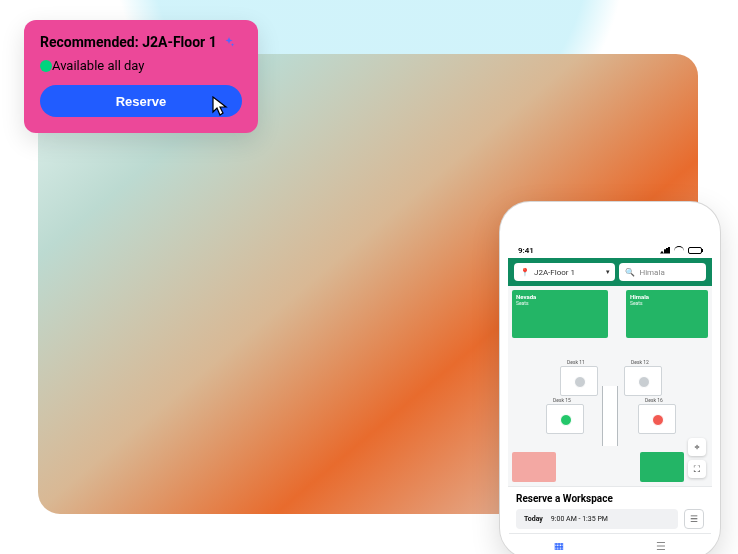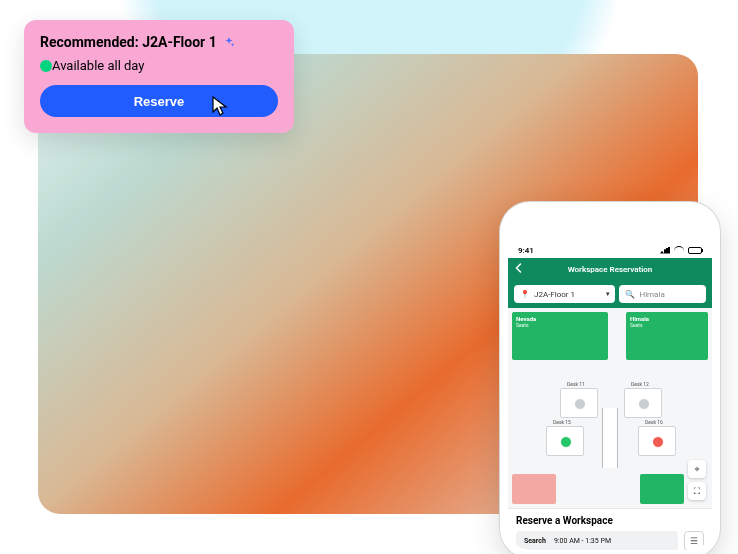--- a/index.html
+++ b/index.html
@@ -32,22 +32,22 @@
     height: 520px;
     border-radius: 50%;
     background: radial-gradient(circle at center, rgba(0,190,230,0.18) 60%, rgba(0,190,230,0) 70%);
   }
 
   
   .reco-card {
     position: absolute;
     top: 20px;
     left: 24px;
-    width: 270px;
-    background: #f9a8d4;
+    width: 234px;
+    background: #ec4899;
     border-radius: 12px;
     box-shadow: 0 8px 24px rgba(0,0,0,0.12);
     padding: 14px 16px 16px 16px;
   }
   .reco-title-row {
     display: flex;
     align-items: center;
     gap: 6px;
     font-size: 14px;
     font-weight: 700;
@@ -325,28 +325,20 @@
   <div class="phone-inner">
     <div class="statusbar">
       <span>9:41</span>
       <span class="statusbar-right">
         <span class="bars"></span>
         <span class="wifi"></span>
         <span class="battery"></span>
       </span>
     </div>
 
-    <div class="topbar">
-      <span class="back">
-        <svg width="10" height="10" viewBox="0 0 10 10">
-            <path d="M6.5 1 L2.5 5 L6.5 9" fill="none" stroke="#fff" stroke-width="1.5" stroke-linecap="round"></path>
-          </svg>
-      </span>
-      <span>Workspace Reservation</span>
-    </div>
 
     <div class="searchrow">
       <div class="pill loc">
         <span class="pin-ic">📍</span>
         <span>J2A-Floor 1</span>
         <span style="margin-left:auto;font-size:7px;">▾</span>
       </div>
       <div class="pill search">
         <span class="mag-ic">🔍</span>
         <span style="color:#888;">Himala</span>
@@ -390,21 +382,21 @@
       </div>
       <div class="fab full-btn">
         <span>⛶</span>
       </div>
     </div>
 
     <div class="reserve-panel">
       <h4>Reserve a Workspace</h4>
       <div class="time-row">
         <div class="time-chip">
-          <span class="today">Search</span>
+          <span class="today">Today</span>
           <span>9:00 AM - 1:35 PM</span>
         </div>
         <div class="filter-btn">
           <span>☰</span>
         </div>
       </div>
     </div>
 
     <div class="tabbar">
       <div class="tab active">

